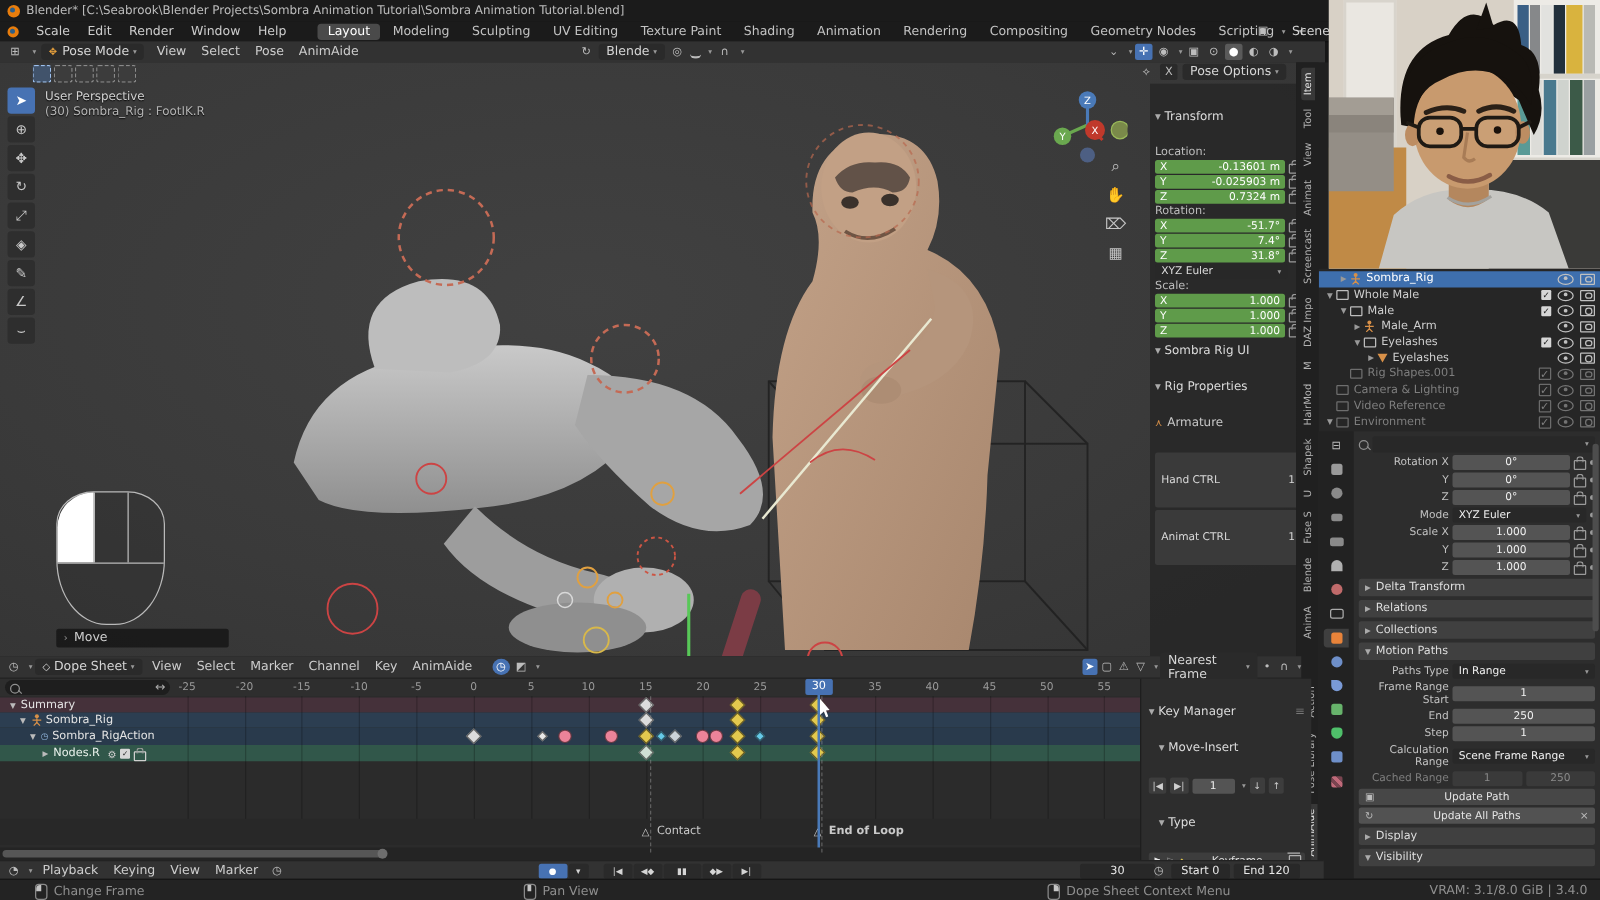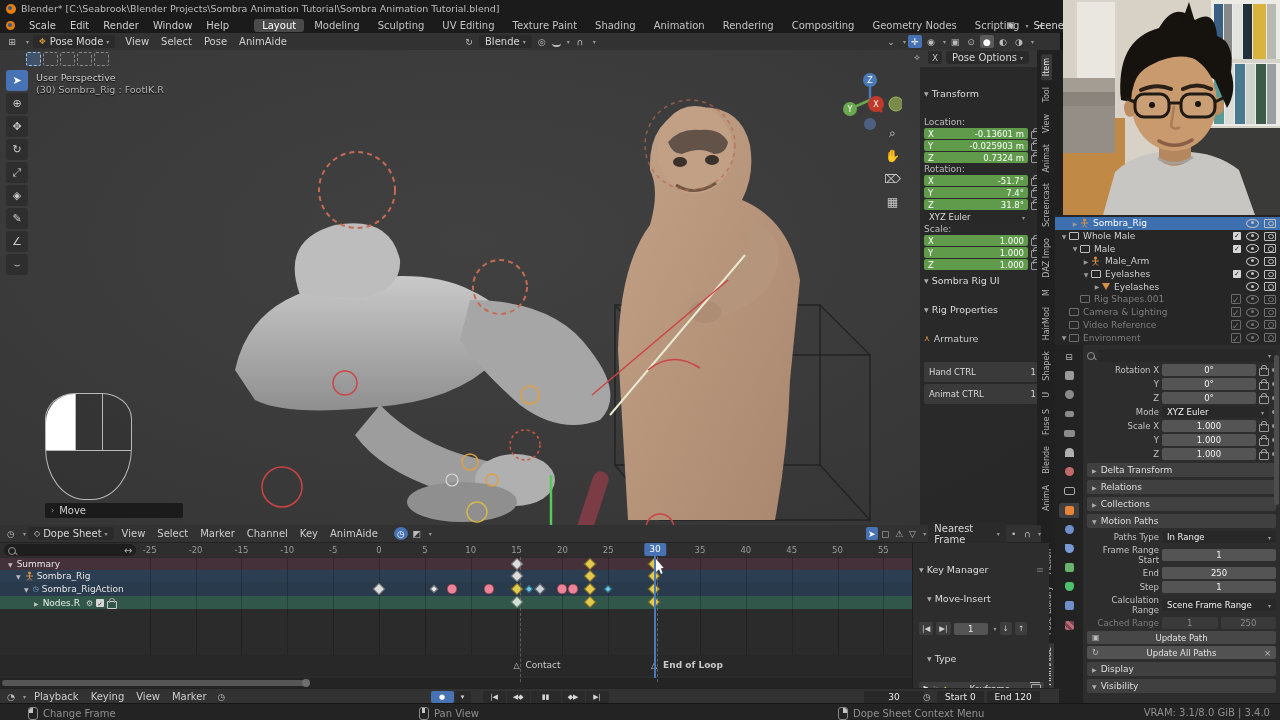--- a/index.html
+++ b/index.html
@@ -50,21 +50,21 @@
   .gfield{flex:1;background:#5f9b4a;border-radius:2px;height:11px;display:flex;align-items:center;padding:0 4px;color:#fff;font-size:8.5px}
   .gfield .ax{width:10px}
   .gfield .val{flex:1;text-align:right}
   .lock{width:8px;height:6px;border:1px solid #9a9a9a;border-radius:1px;position:relative;margin-top:3px}
   .lock:before{content:"";position:absolute;left:1px;top:-4px;width:4px;height:4px;border:1px solid #9a9a9a;border-bottom:none;border-radius:3px 3px 0 0}
   .dfield{background:#282828;border-radius:2px;height:12px;display:flex;align-items:center;padding:0 5px;color:#ddd;font-size:8.5px;justify-content:space-between}
   .rigbtns{display:flex;flex-wrap:wrap;gap:2px}
   .rigbtn{width:100%;height:13px;background:#545454;border-radius:2px;color:#e6e6e6;font-size:8.5px;display:flex;align-items:center;justify-content:center}
   .rigbtn.active{background:#4772b3;color:#fff}
   .rigbtn.half{width:calc(50% - 2px)}
-  .rigprop{background:#3a3a3a;border-radius:2px;height:12px;display:flex;align-items:center;justify-content:space-between;padding:4px 5px;color:#d8d8d8;font-size:8.5px;margin-bottom:2px}
+  .rigprop{background:#3a3a3a;border-radius:2px;height:12px;display:flex;align-items:center;justify-content:space-between;padding:16px 5px;color:#d8d8d8;font-size:8.5px;margin-bottom:2px}
   
   #rfiller{left:1037px;top:50px;width:26px;height:653px;background:#202020}
   #tabstrip{left:1037px;top:50px;width:18px;height:475px;background:#202020;display:flex;flex-direction:column;align-items:center;padding-top:4px;gap:3px}
   .vtab{writing-mode:vertical-rl;transform:rotate(180deg);font-size:8px;color:#b2b2b2;padding:4px 1px;border-radius:0 2px 2px 0}
   .vtab.active{background:#383838;color:#e8e8e8}
   #dopetabs{left:1039px;top:545px;width:18px;display:flex;flex-direction:column;gap:4px;align-items:center}
   
   #outliner{left:1055px;top:215px;width:225px;height:130px;background:#262626;padding-top:2px;overflow:hidden}
   .orow{height:12.7px;display:flex;align-items:center;color:#cfcfcf;font-size:9px;position:relative}
   .orow.sel{background:#3e6fae;color:#fff}

